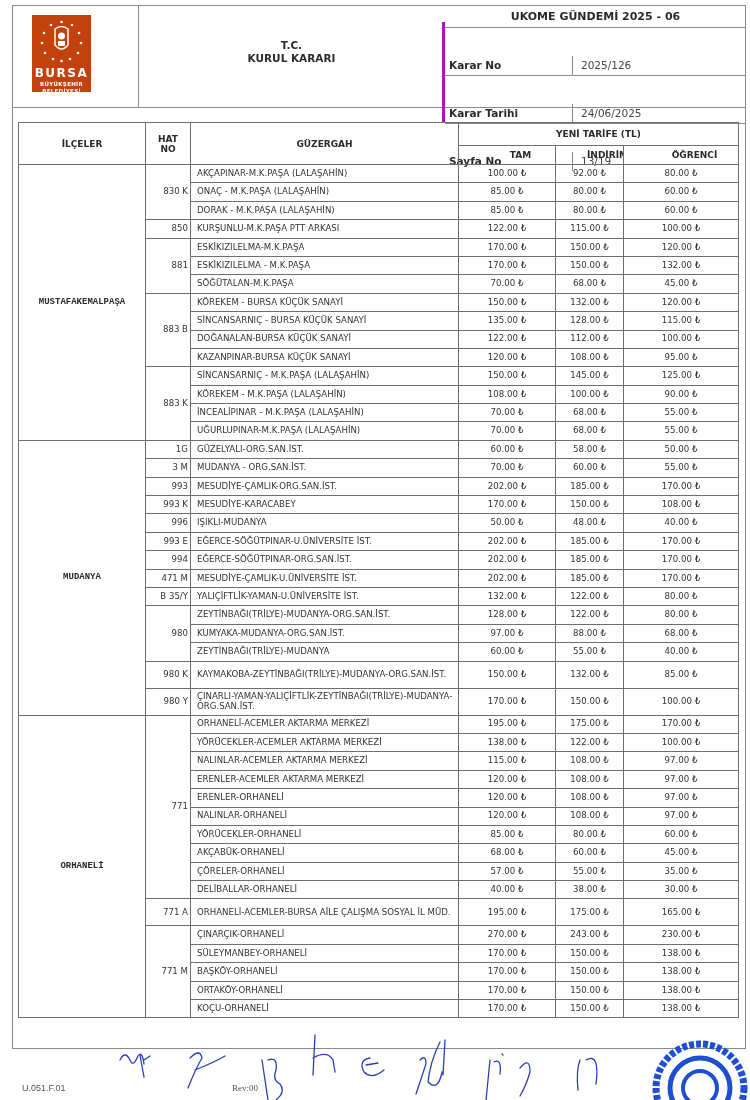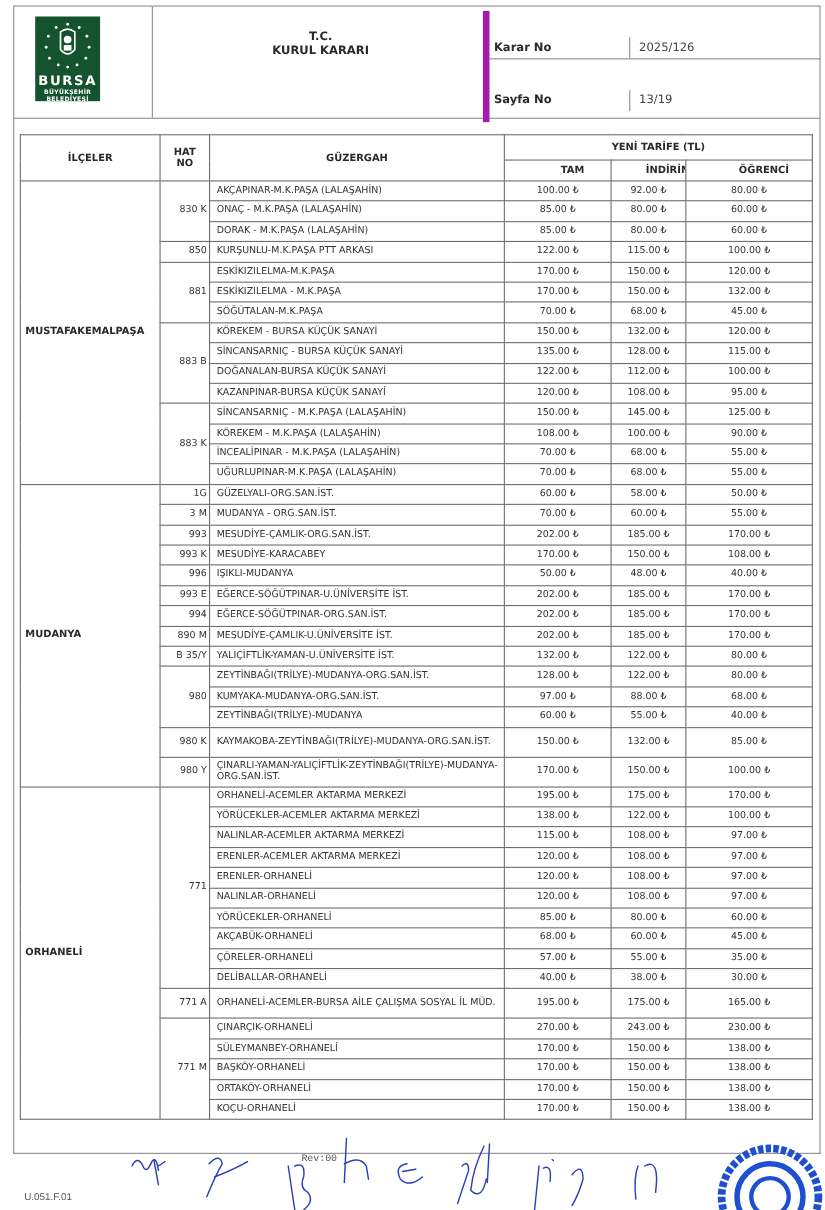--- a/index.html
+++ b/index.html
@@ -2,54 +2,54 @@
 <html><head>
 <meta charset="utf-8">
 <style>
   html, body { margin:0; padding:0; background:#ffffff; }
   body { width:750px; height:1100px; position:relative; overflow:hidden;
          font-family:"DejaVu Sans", sans-serif; color:#2a2a2a; }
   .hdr { position:absolute; left:12px; top:5px; width:734px; height:103px;
          border:1px solid #8a8a8a; box-sizing:border-box; }
   .logo-cell { position:absolute; left:0; top:0; width:126px; height:101px;
                border-right:1px solid #8a8a8a; box-sizing:border-box; }
-  .logo { position:absolute; left:19px; top:9px; width:59px; height:77px; background:#14532d; }
+  .logo { position:absolute; left:19px; top:9px; width:59px; height:77px; background:#c2410c; }
   .logo .stars { position:absolute; left:5px; top:4px; width:49px; height:44px; }
   .logo .txt1 { position:absolute; left:0; width:59px; top:51px; text-align:center; color:#fff;
                 font-weight:bold; font-size:12px; letter-spacing:1.5px; }
   .logo .txt2 { position:absolute; left:0; width:59px; top:66px; text-align:center; color:#fff;
                 font-weight:bold; font-size:5.5px; letter-spacing:0.3px; line-height:7px; }
-  .title-cell { position:absolute; left:126px; top:4px; width:306px; height:101px;
-                border-right:6px solid #a21caf; box-sizing:border-box; }
+  .title-cell { position:absolute; left:126px; top:16px; width:306px; height:101px;
+                border-right:3px solid #a21caf; box-sizing:border-box; }
   .title-lines { position:absolute; left:0; top:17px; width:305px; text-align:center;
                  font-weight:bold; font-size:10.5px; line-height:12.5px; color:#2a2a2a; }
   .gundem { position:absolute; left:0; top:83px; width:305px; height:18px; border-top:1px solid #8a8a8a;
             text-align:center; font-weight:bold; font-size:10.5px; line-height:18px; }
   .info { position:absolute; left:432px; top:0; width:301px; height:101px; }
   .info .ititle { height:21px; border-bottom:1px solid #8a8a8a; text-align:center; font-weight:bold;
                   font-size:11px; line-height:21px; }
   .info .irow { height:19px; border-bottom:1px solid #8a8a8a; display:flex; font-size:10.5px; line-height:19px;margin-top:28px; }
   .info .irow:last-child { border-bottom:none;align-items:center; }
   .info .ilabel { width:128px; padding-left:4px; font-weight:bold; border-right:1px solid #8a8a8a; box-sizing:border-box; }
   .info .ival { padding-left:8px; color:#444; }
   .frame { position:absolute; left:12px; top:108px; width:734px; height:941px;
            border:1px solid #8a8a8a; border-top:none; box-sizing:border-box; }
   table.tariff { position:absolute; left:18px; top:122px; width:720px; border-collapse:collapse;
                  table-layout:fixed; font-size:8.6px; color:#333; }
   table.tariff td, table.tariff th { border:1px solid #6e6e6e; padding:0 4px; overflow:hidden; }
   table.tariff th { font-weight:bold; font-size:9px; color:#2a2a2a; }
   table.tariff th.yt { height:22px; }
   table.tariff th.sub { height:18px;padding-left:31px; }
   table.tariff td { height:17.4px; line-height:9.5px; }
-  table.tariff td.ilce { font-weight:bold; font-size:9px; color:#2a2a2a; }
+  table.tariff td.ilce { font-weight:bold; text-align:center; font-size:9px; color:#2a2a2a;font-family:Liberation Mono, monospace; }
   table.tariff td.hat { text-align:right; padding:0 2px; }
   table.tariff td.num { text-align:center; }
   table.tariff td.gz { padding-left:6px; }
   .footer-code { position:absolute; left:22px; top:1083px; font-size:9px; color:#555; font-family:"Liberation Sans", sans-serif; }
-  .footer-rev { position:absolute; left:232px; top:1048px; font-size:9px; color:#555; font-family:Liberation Mono, monospace;margin-left:42px; }
+  .footer-rev { position:absolute; left:232px; top:1083px; font-size:9px; color:#555; font-family:Liberation Serif, serif; }
   .sigs { position:absolute; left:100px; top:1030px; width:650px; height:70px; }
 </style>
 </head>
 <body>
 
 <div class="hdr">
   <div class="logo-cell">
     <div class="logo">
       <svg class="stars" viewBox="0 0 49 44">
         <g fill="#ffffff">
@@ -79,23 +79,28 @@
   </div>
 
   <div class="title-cell">
     <div class="title-lines">
       <div>T.C.</div>
       <div>KURUL KARARI</div>
     </div>
   </div>
 
   <div class="info">
+    <div class="ititle">UKOME GÜNDEMİ 2025 - 06</div>
     <div class="irow">
       <div class="ilabel">Karar No</div>
       <div class="ival">2025/126</div>
+    </div>
+    <div class="irow">
+      <div class="ilabel">Karar Tarihi</div>
+      <div class="ival">24/06/2025</div>
     </div>
     <div class="irow">
       <div class="ilabel">Sayfa No</div>
       <div class="ival">13/19</div>
     </div>
   </div>
 </div>
 
 <div class="frame"></div>
 
@@ -262,21 +267,21 @@
         <td class="num">170.00 ₺</td>
       </tr>
       <tr>
         <td class="hat" rowspan="1">994</td>
         <td class="gz">EĞERCE-SÖĞÜTPINAR-ORG.SAN.İST.</td>
         <td class="num">202.00 ₺</td>
         <td class="num">185.00 ₺</td>
         <td class="num">170.00 ₺</td>
       </tr>
       <tr>
-        <td class="hat" rowspan="1">890 M</td>
+        <td class="hat" rowspan="1">471 M</td>
         <td class="gz">MESUDİYE-ÇAMLIK-U.ÜNİVERSİTE İST.</td>
         <td class="num">202.00 ₺</td>
         <td class="num">185.00 ₺</td>
         <td class="num">170.00 ₺</td>
       </tr>
       <tr>
         <td class="hat" rowspan="1">B 35/Y</td>
         <td class="gz">YALIÇİFTLİK-YAMAN-U.ÜNİVERSİTE İST.</td>
         <td class="num">132.00 ₺</td>
         <td class="num">122.00 ₺</td>

